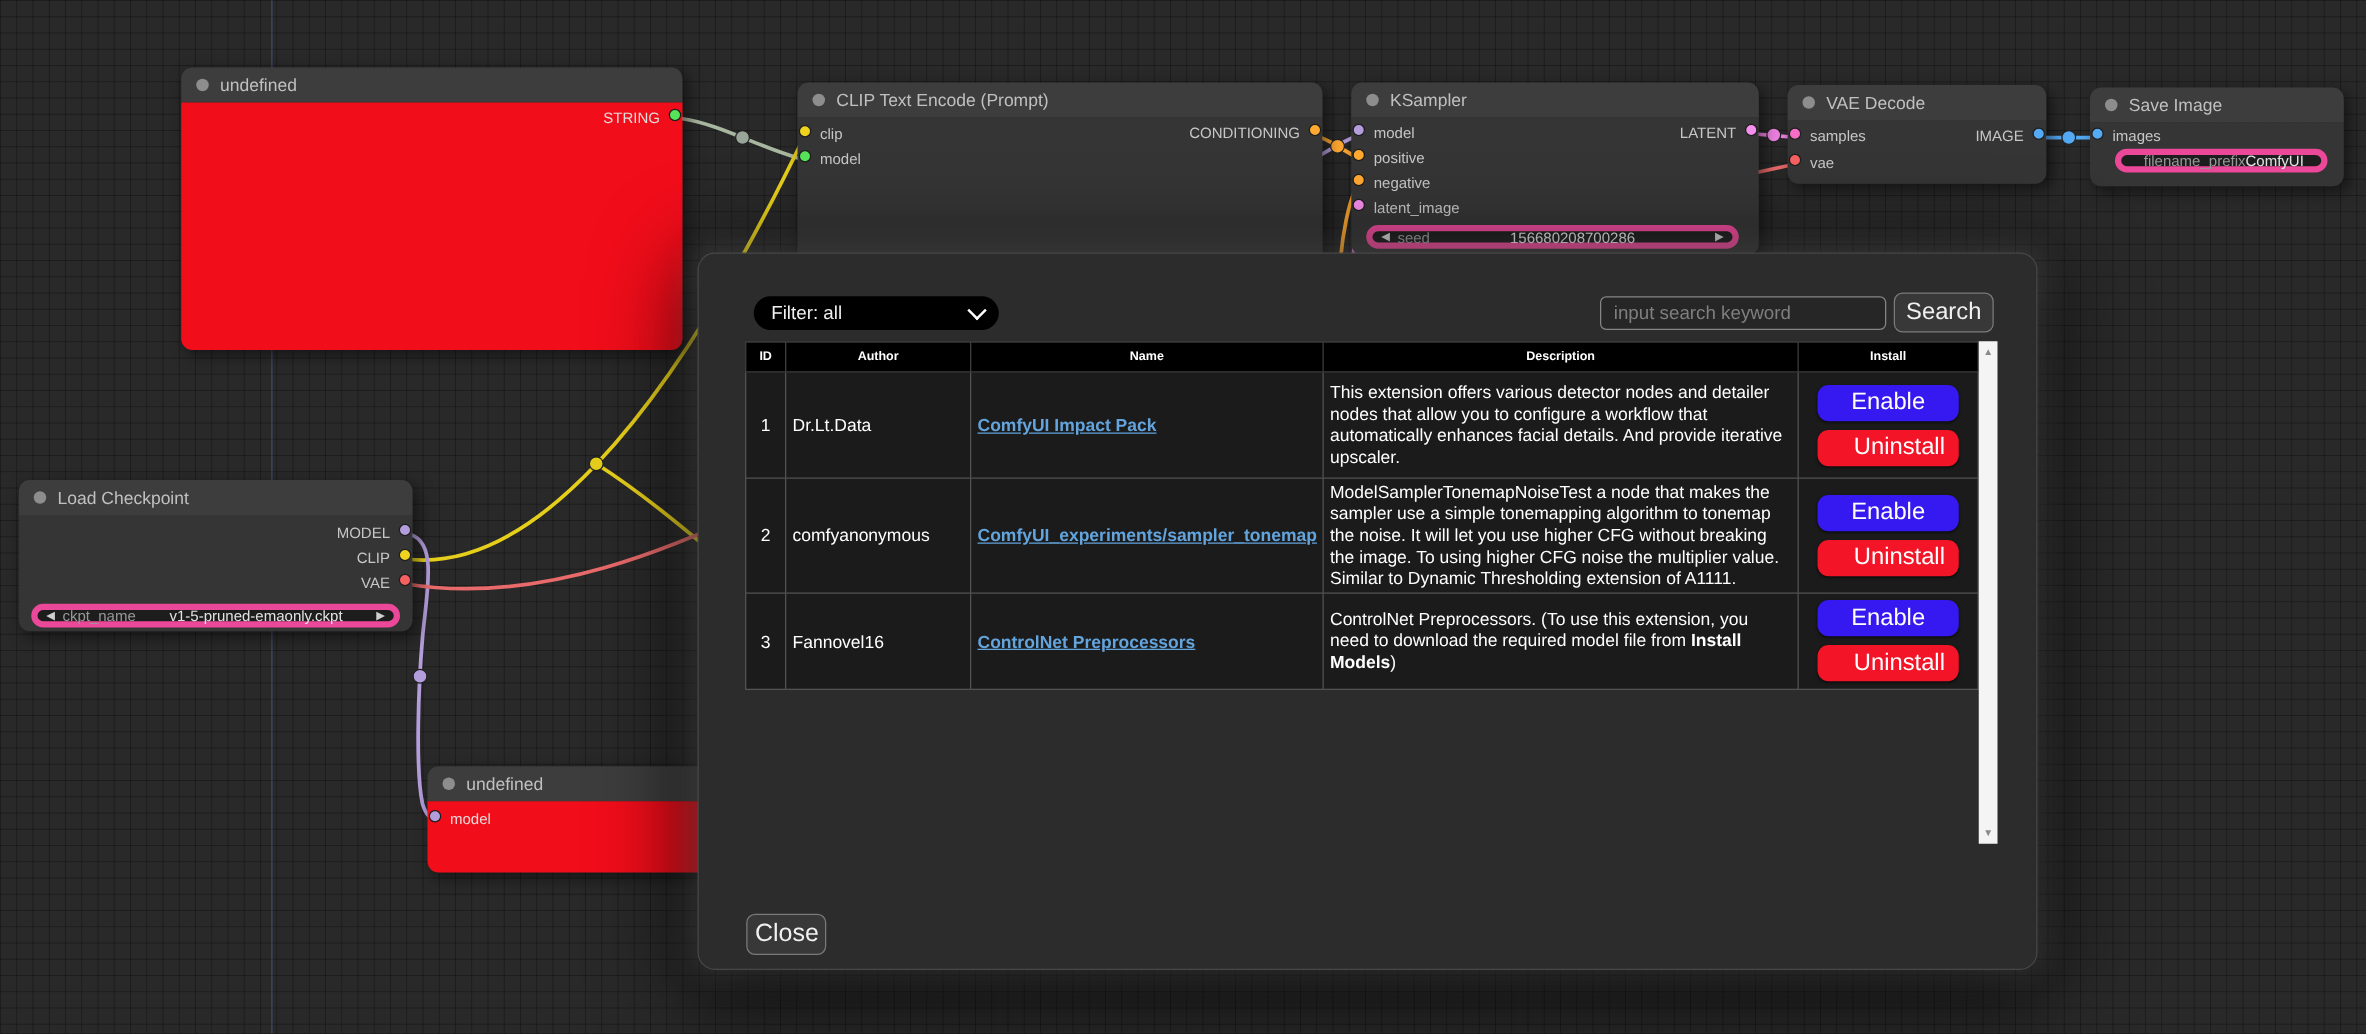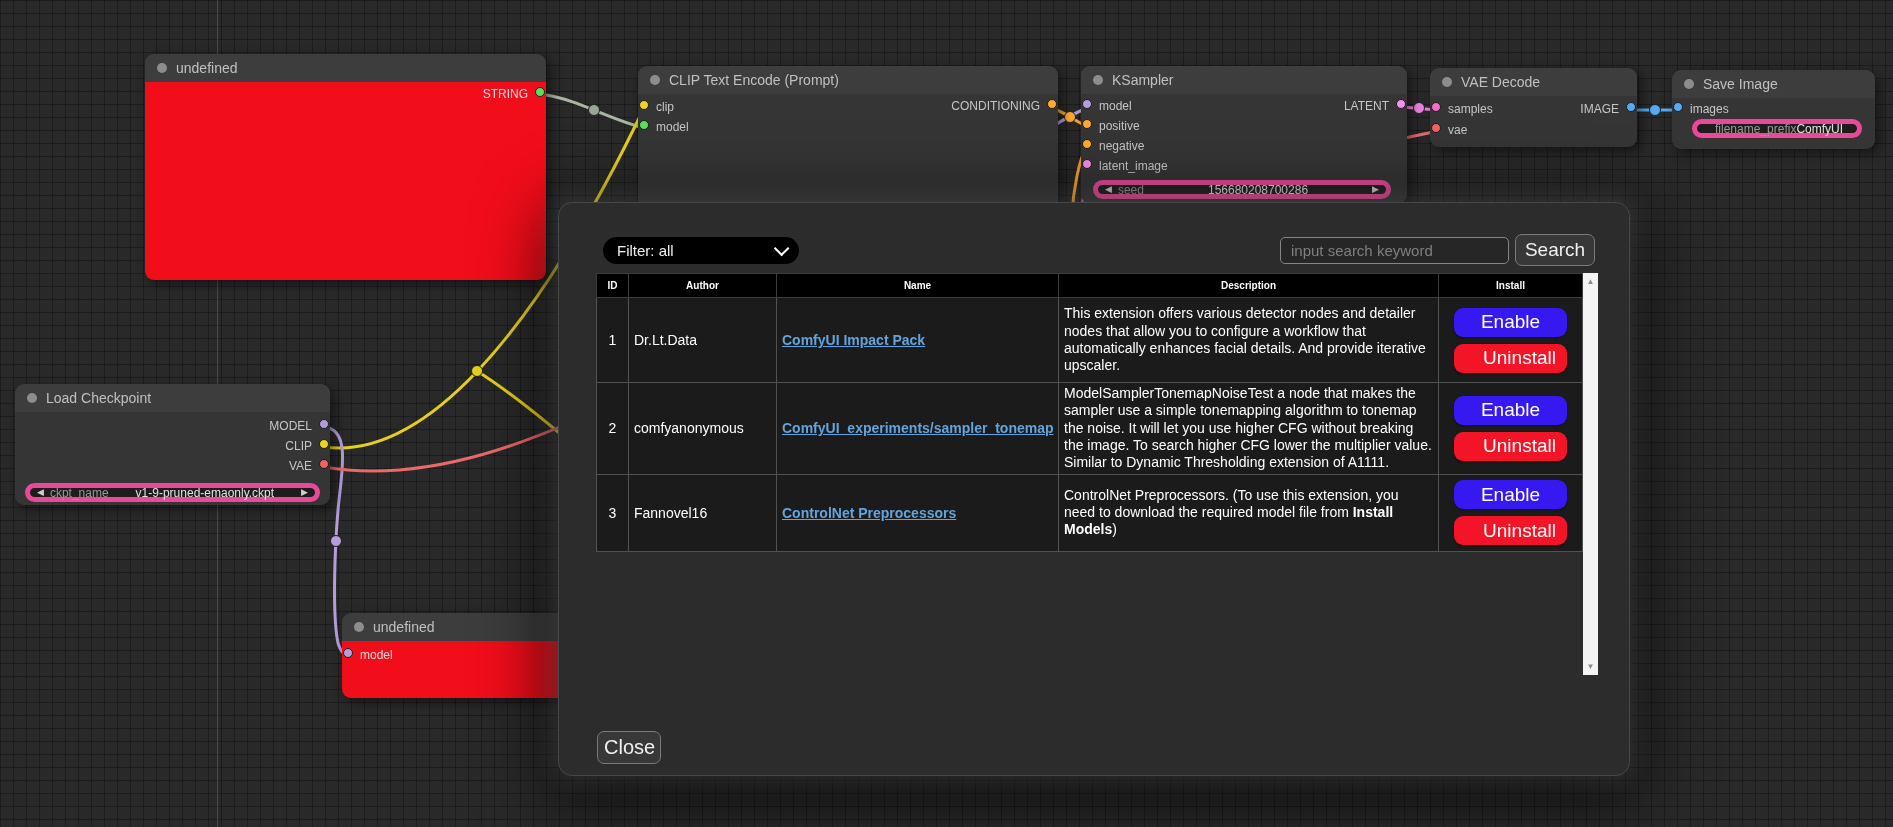--- a/index.html
+++ b/index.html
@@ -223,21 +223,21 @@
         <span class="plabel">CLIP</span>
         <span class="pdot c-yellow"></span>
       </div>
       <div class="port out" style="top:47px;">
         <span class="plabel">VAE</span>
         <span class="pdot c-red"></span>
       </div>
       <div class="widget" style="left:10px;top:71px;width:295px;">
         <span class="arrow">◀</span>
         <span class="wlabel">ckpt_name</span>
-        <span class="wvalue">v1-9-pruned-emaonly.ckpt</span>
+        <span class="wvalue">v1-5-pruned-emaonly.ckpt</span>
         <span class="arrow">▶</span>
       </div>
     </div>
   </div>
 
   <div class="node" style="left:342px;top:613px;width:230px;height:85px;">
     <div class="node-header">
       <span class="node-dot"></span>
       <span class="node-title">undefined</span>
     </div>
@@ -285,21 +285,21 @@
                 <div class="inst-stack">
               <button class="pill-btn enable">Enable</button>
               <button class="pill-btn uninstall">Uninstall</button>
             </div>
               </td>
           </tr>
           <tr>
             <td class="cid">2</td>
             <td class="cauthor">comfyanonymous</td>
             <td class="cname"><a href="#">ComfyUI_experiments/sampler_tonemap</a></td>
-            <td class="cdesc"><span>ModelSamplerTonemapNoiseTest a node that makes the sampler use a simple tonemapping algorithm to tonemap the noise. It will let you use higher CFG without breaking the image. To search higher CFG lower the multiplier value. Similar to Dynamic Thresholding extension of A1111.</span><b></b><span></span></td>
+            <td class="cdesc"><span>ModelSamplerTonemapNoiseTest a node that makes the sampler use a simple tonemapping algorithm to tonemap the noise. It will let you use higher CFG without breaking the image. To using higher CFG noise the multiplier value. Similar to Dynamic Thresholding extension of A1111.</span><b></b><span></span></td>
             <td class="cinstall">
                 <div class="inst-stack">
               <button class="pill-btn enable">Enable</button>
               <button class="pill-btn uninstall">Uninstall</button>
             </div>
               </td>
           </tr>
           <tr>
             <td class="cid">3</td>
             <td class="cauthor">Fannovel16</td>

